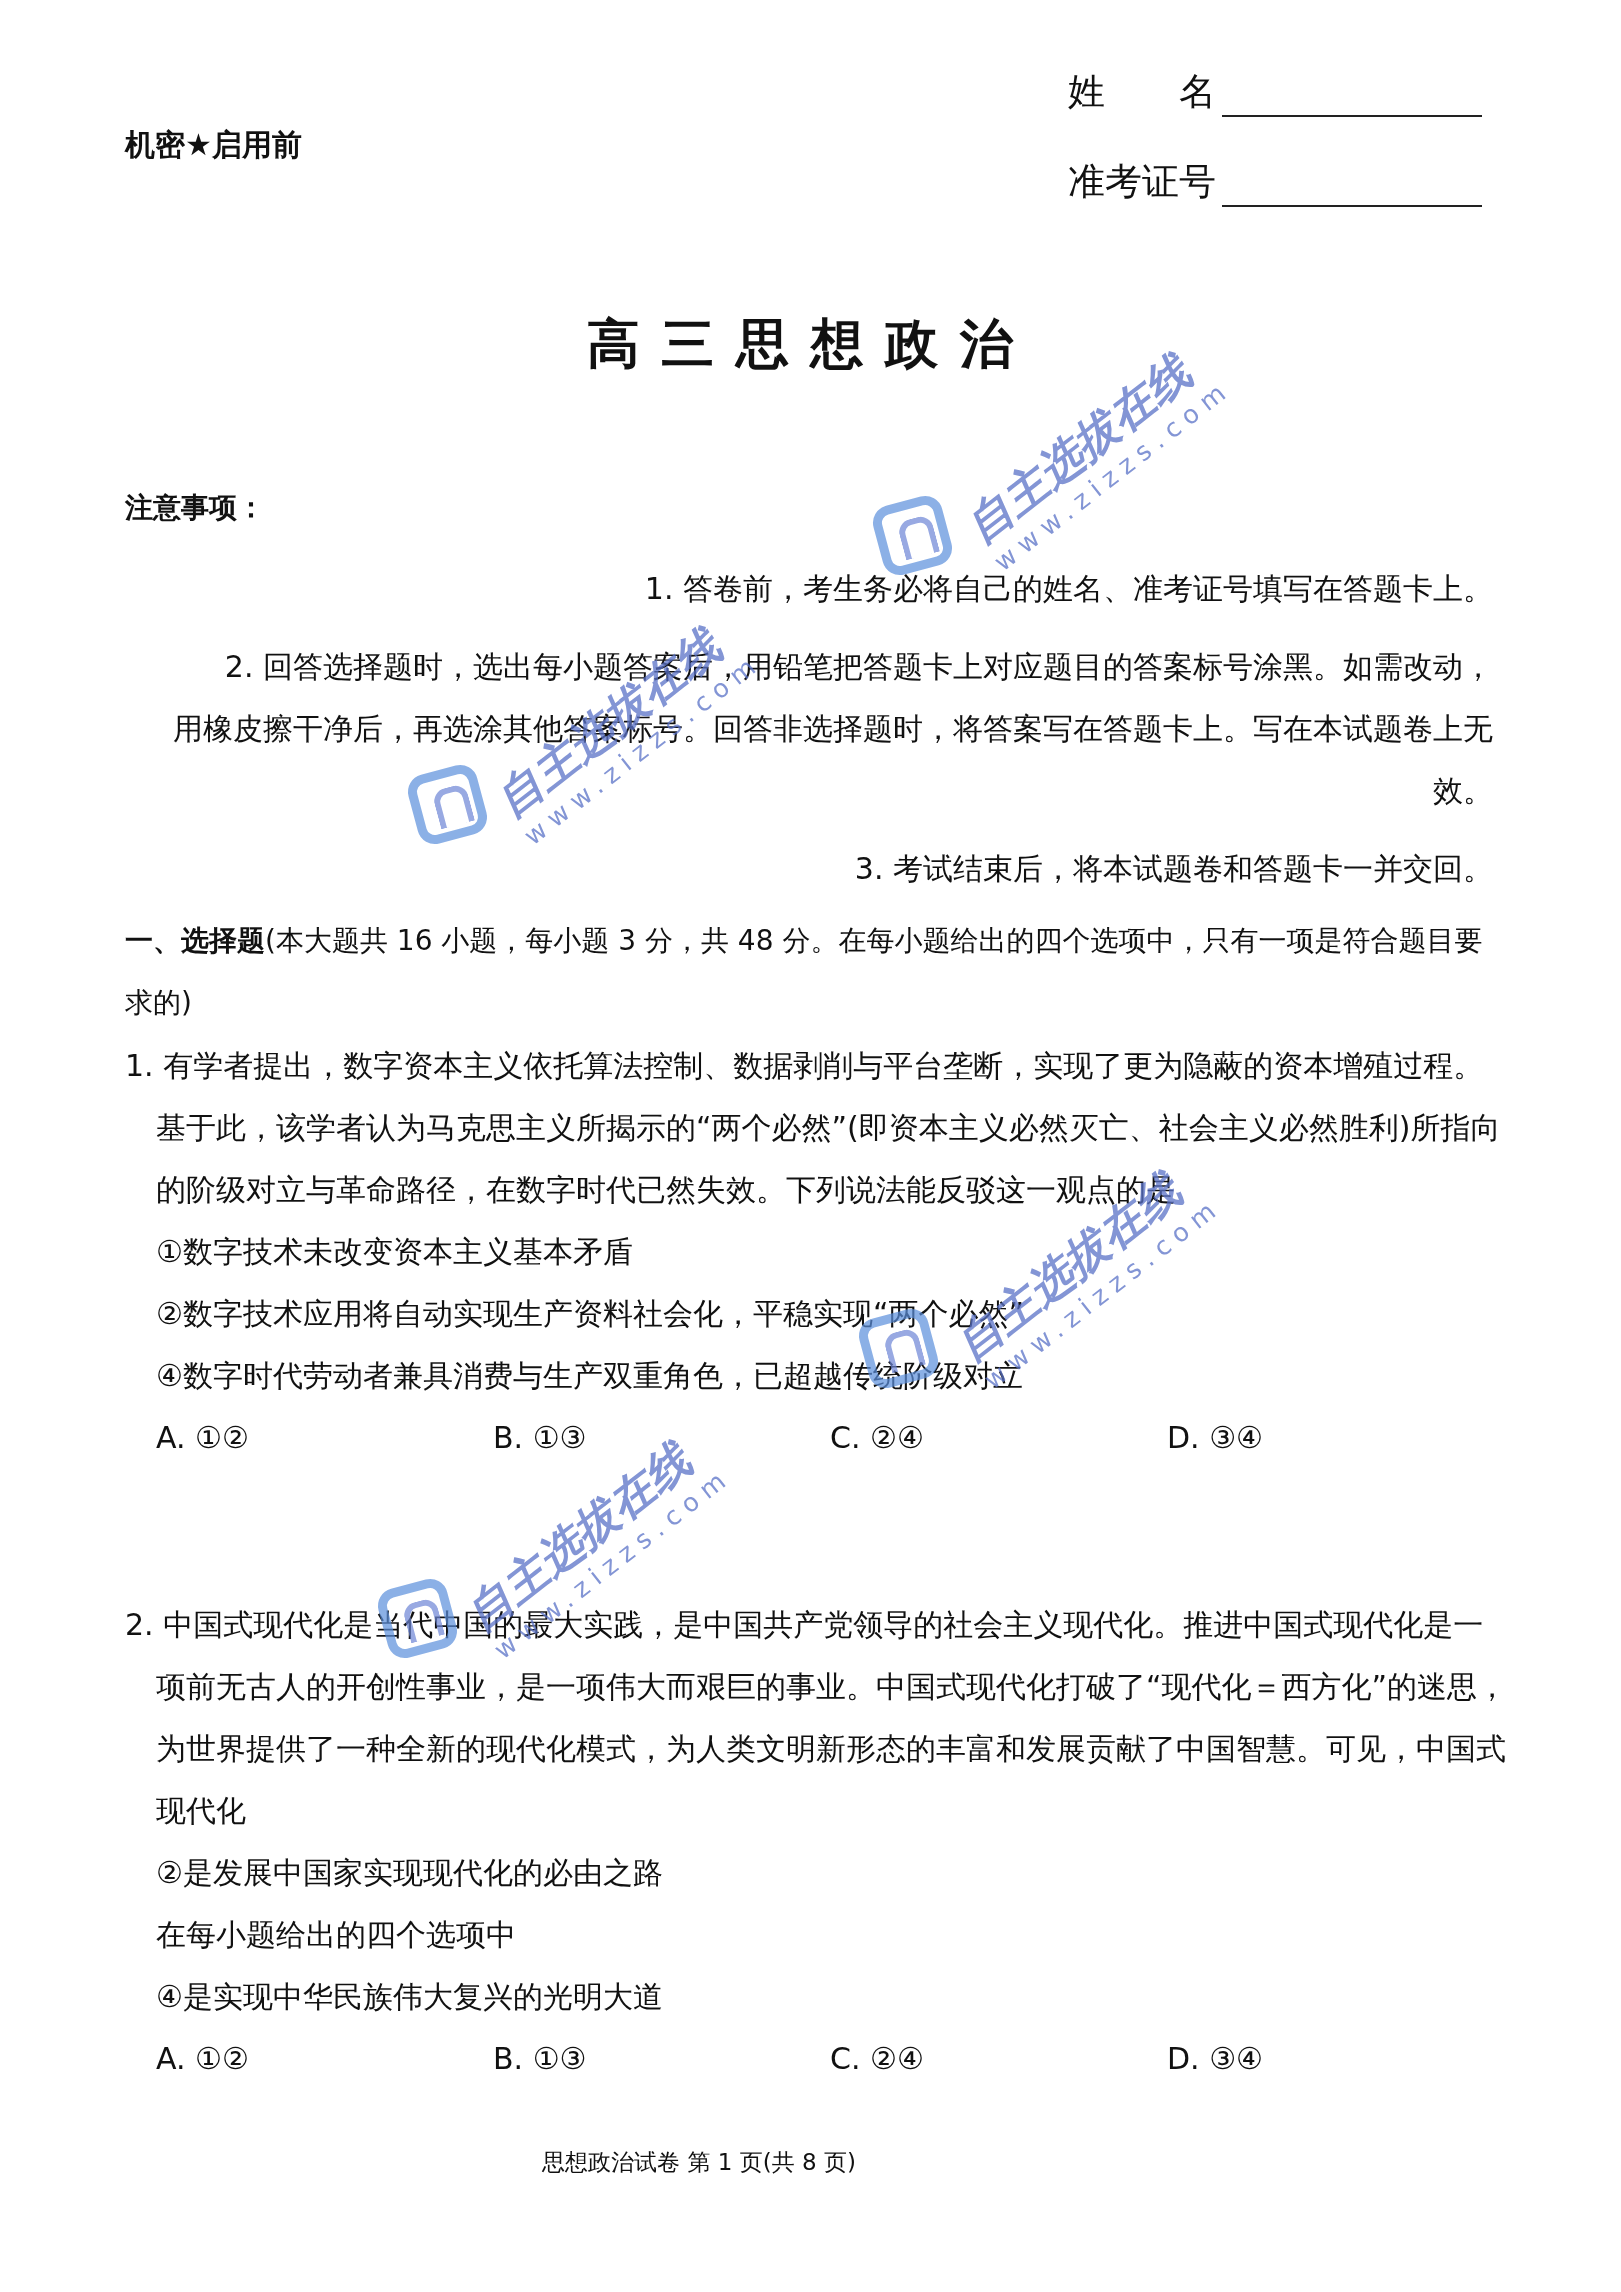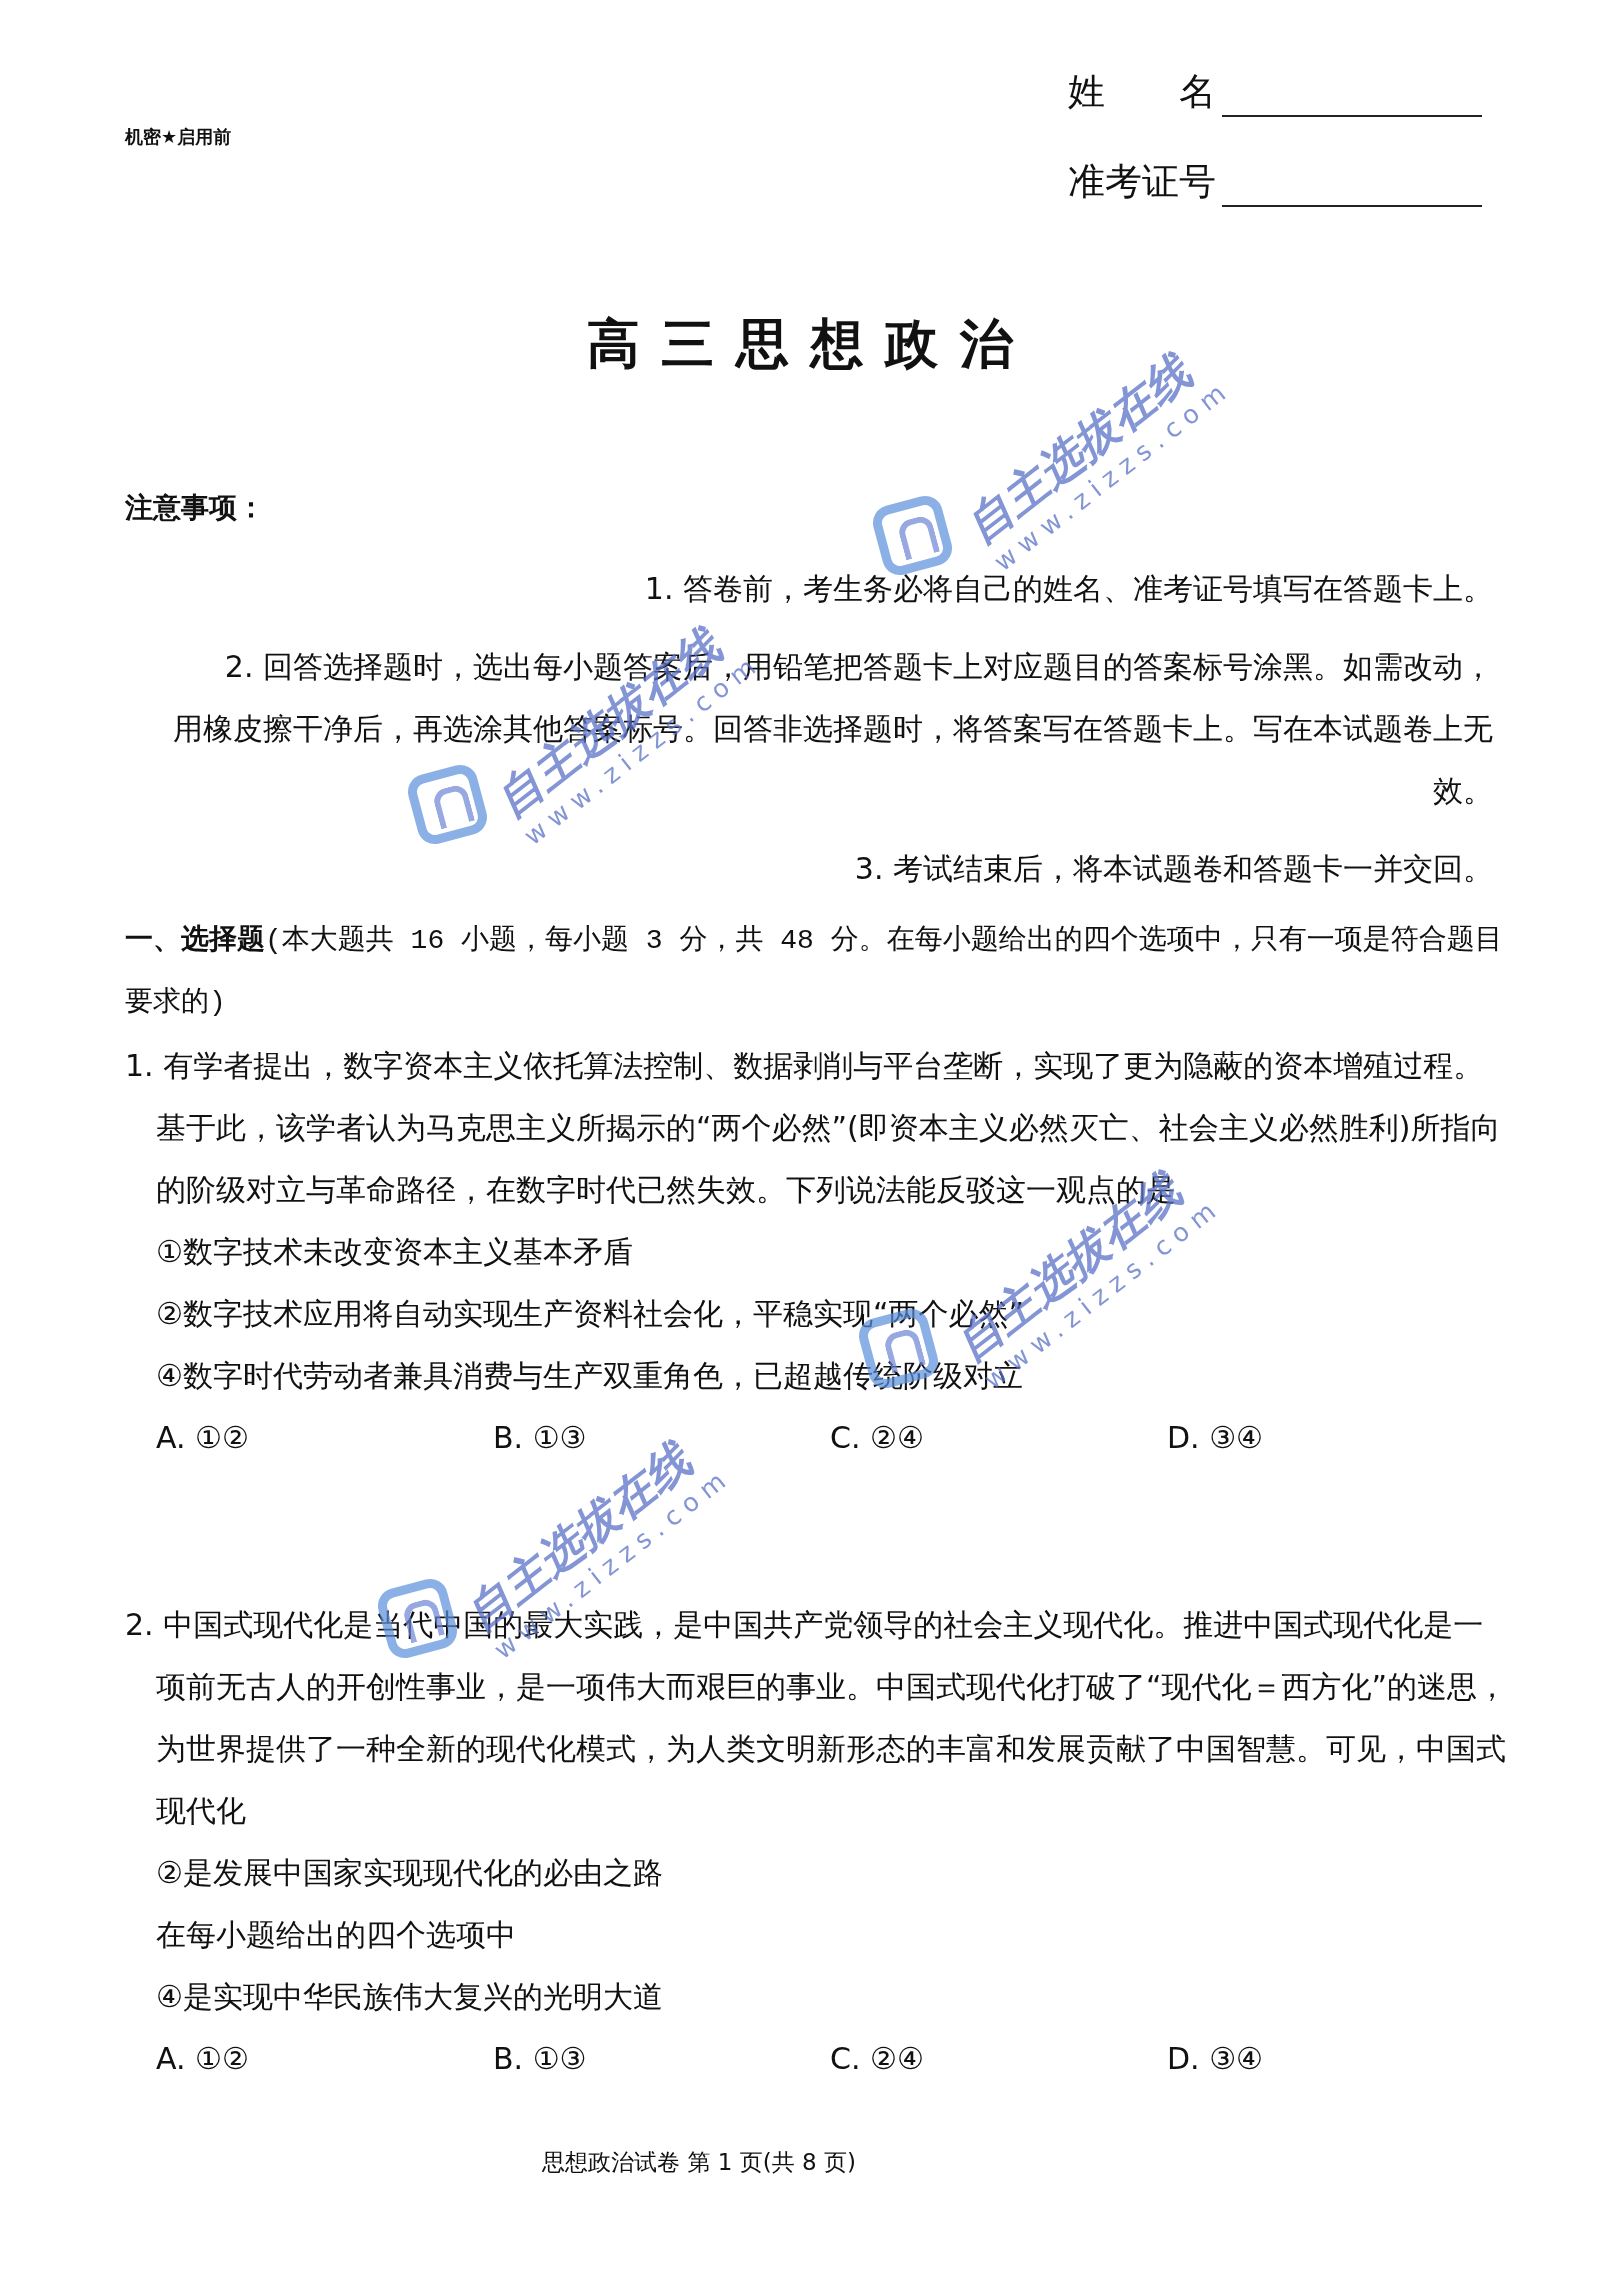--- a/index.html
+++ b/index.html
@@ -1,29 +1,29 @@
 <!DOCTYPE html>
 <html><head>
 <meta charset="utf-8">
 <style>
   html, body { margin: 0; padding: 0; background: #ffffff; }
   body { width: 1621px; height: 2293px; position: relative; overflow: hidden;
          font-family: "DejaVu Sans", "Liberation Sans", sans-serif; color: #111; }
   .page { position: absolute; left: 0; top: 0; width: 1621px; height: 2293px; }
   .abs { position: absolute; white-space: nowrap; }
-  .secret { left: 125px; top: 125px; font-size: 18px; font-weight: bold; letter-spacing: 0px; }
+  .secret { left: 125px; top: 125px; font-size: 30px; font-weight: bold; letter-spacing: 0px; }
   .field { left: 1068px; font-size: 37px; display: flex; align-items: flex-end; }
   .field .lbl { display: inline-block; }
   .field .line { display: inline-block; width: 260px; border-bottom: 2px solid #222; margin-left: 5.9px; height: 29px; }
   .title { left: 0; width: 1621px; text-align: center; top: 309px; font-size: 53px; font-weight: bold; letter-spacing: 21.6px; }
   .notes-h { left: 125px; top: 489px; font-size: 28px; font-weight: bold; }
   .para { position: absolute; font-size: 30px; line-height: 62px; white-space: normal; }
   .notes { left: 125px; width: 1384px; top: 542px; }
   .notes p { margin: 16px; text-indent: 61px; text-align: right; }
-  .section { left: 125px; width: 1384px; top: 910px; font-size: 28px; line-height: 62px; font-family: Liberation Mono, monospace; }
+  .section { left: 125px; width: 1384px; top: 910px; font-size: 28px; line-height: 62px; }
   .section b { font-weight: bold; }
   .q { left: 125px; width: 1384px; }
   .q .stem { padding-left: 31px; text-indent: -31px; margin: 0; }
   .q .opt { margin: 0; padding-left: 31px; }
   .choices { display: flex; padding-left: 31px; }
   .choices span { width: 337px; display: inline-block; }
   .q1 { top: 1035px; }
   .q2 { top: 1594px; }
   .footer { left: 0; width: 1398px; text-align: center; top: 2147px; font-size: 23px; }
   .wm { position: absolute; color: #5a72c7; opacity: 0.75; transform: rotate(-38deg); transform-origin: left center; white-space: nowrap; }

